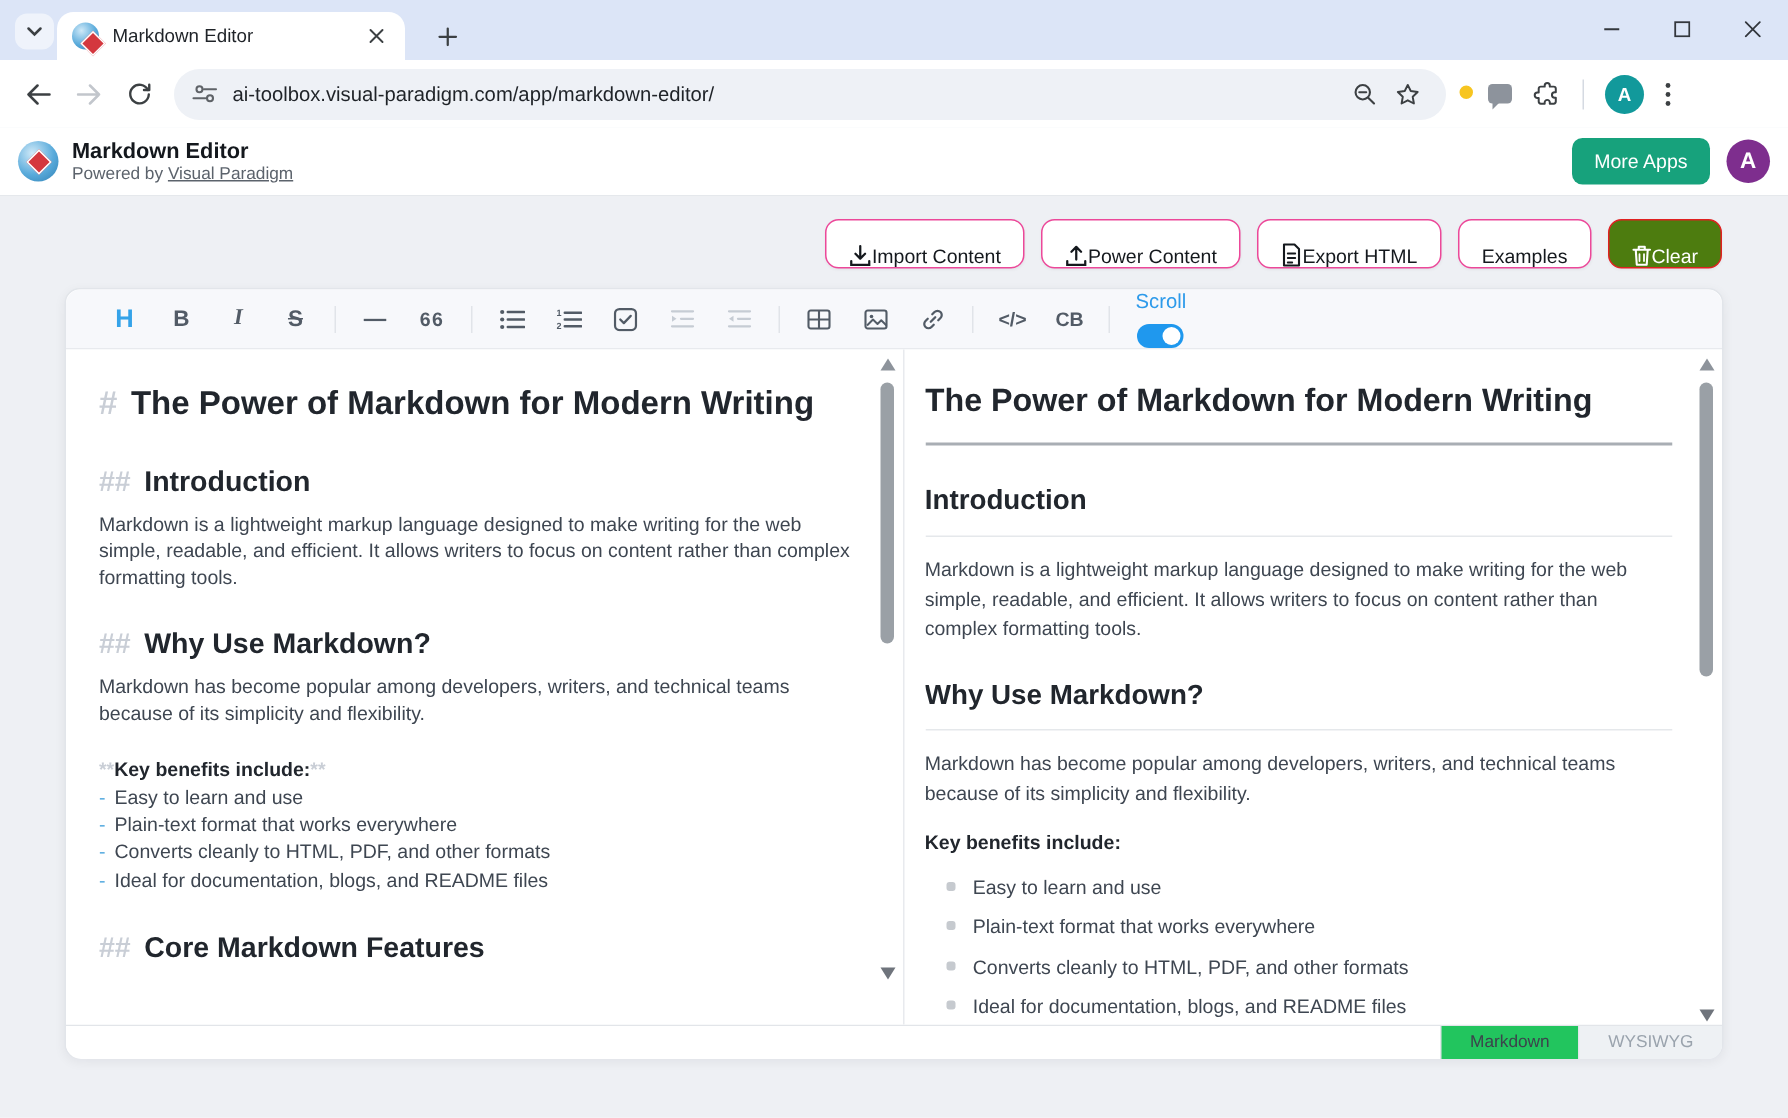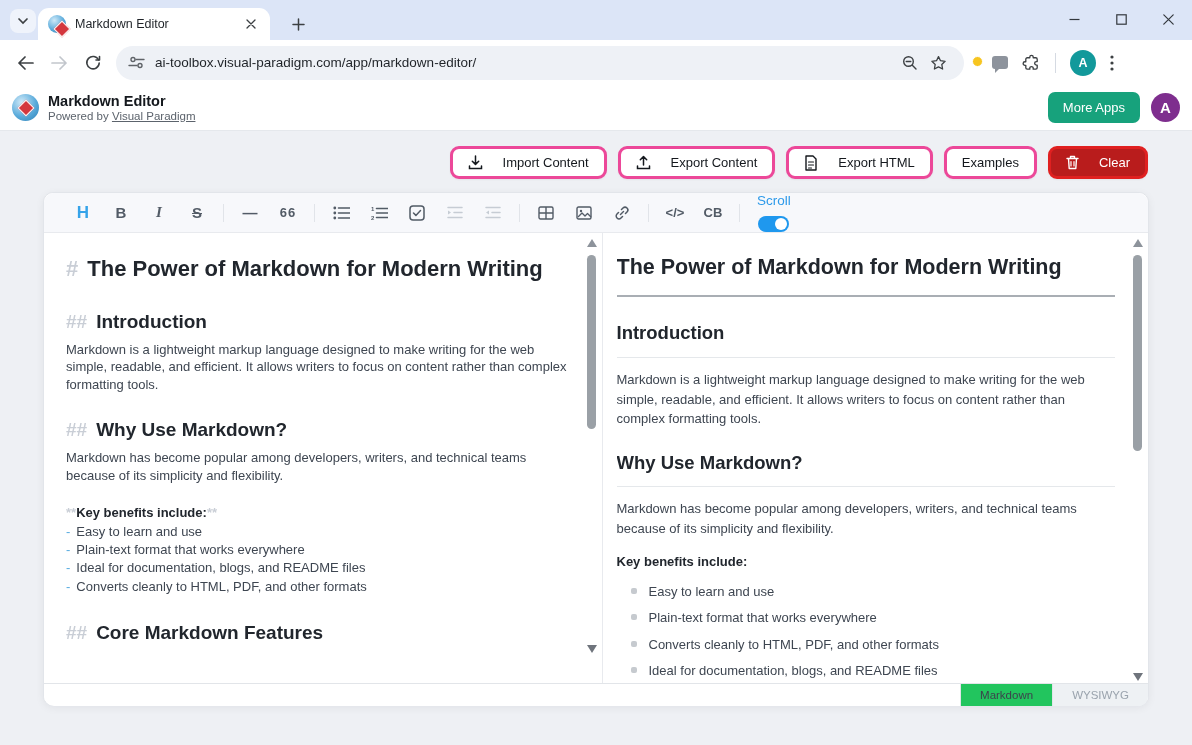--- a/index.html
+++ b/index.html
@@ -53,24 +53,24 @@
   .powered { font-size:11.5px; color:#5c636c; }
   .powered a { color:#5c636c; }
   .hdr-right { margin-left:auto; display:flex; align-items:center; gap:11px; }
   .more-apps { background:#17a27c; color:#fff; border:none; font-size:13px; padding:8px 15px;
     border-radius:7px; cursor:pointer; font-family:inherit; }
   .hdr-avatar { width:29px; height:29px; border-radius:50%; background:#7e2e8e; color:#fff;
     font-weight:bold; font-size:15px; display:flex; align-items:center; justify-content:center; cursor:pointer; }
 
   
   .actions-row { position:absolute; top:146px; right:44px; display:flex; gap:11px; }
-  .act-btn { height:33px; background:#fff; border:3px solid #ec4899; border-radius:9px; padding:0 15px;
-    font-size:13px; color:#14181d; display:flex; align-items:center; gap:20px; cursor:pointer;
+  .act-btn { height:33px; background:#fff; border:1px solid #ec4899; border-radius:9px; padding:0 15px;
+    font-size:13px; color:#14181d; display:flex; align-items:flex-end; gap:0; cursor:pointer;
     font-family:inherit; box-shadow:0 1px 2px rgba(16,24,40,.05); }
-  .act-btn.danger { background:#b91c1c; border-color:#e02020; color:#fff; }
+  .act-btn.danger { background:#4d7c0f; border-color:#e02020; color:#fff; }
 
   
   .card { position:absolute; left:43px; top:192px; width:1106px; height:514px; background:#fff;
     border:1px solid #e2e5ea; border-radius:10px; box-shadow:0 2px 8px rgba(16,24,40,.06); }
   .md-toolbar { height:40px; background:#f7f8fb; border-bottom:1px solid #e8eaee;
     border-radius:10px 10px 0 0; display:flex; align-items:center; padding:0 20px; }
   .ti { width:26px; height:26px; margin:0 6px; display:flex; align-items:center; justify-content:center;
     font-size:15px; font-weight:bold; color:#525b66; cursor:pointer; border-radius:5px; }
   .ti.blue { color:#35a3e9; font-size:17px; }
   .ti.dis { color:#c6ccd4; cursor:default; }
@@ -264,21 +264,21 @@
     </span>
     <span>Import Content</span>
   </button>
   <button class="act-btn">
     <span>
       <svg width="15" height="15" viewBox="0 0 15 15">
           <path d="M7.5 10V2M4.3 4.8L7.5 1.6l3.2 3.2" stroke="#14181d" stroke-width="1.5" fill="none" stroke-linecap="round" stroke-linejoin="round"></path>
           <path d="M1.5 11v2.5h12V11" stroke="#14181d" stroke-width="1.5" fill="none" stroke-linecap="round"></path>
         </svg>
     </span>
-    <span>Export Content</span>
+    <span>Power Content</span>
   </button>
   <button class="act-btn">
     <span>
       <svg width="14" height="16" viewBox="0 0 14 16">
           <path d="M2 1h7l3 3v11H2z" stroke="#14181d" stroke-width="1.4" fill="none" stroke-linejoin="round"></path>
           <path d="M4.5 7h5M4.5 10h5M4.5 13h3" stroke="#14181d" stroke-width="1.2" stroke-linecap="round"></path>
         </svg>
     </span>
     <span>Export HTML</span>
   </button>
@@ -376,22 +376,22 @@
     <div class="pane editor-pane">
       <div class="ed-content">
         <div class="ed-h1"><span class="mk">#</span><span>The Power of Markdown for Modern Writing</span></div>
         <div class="ed-h2"><span class="mk">##</span><span>Introduction</span></div>
         <div class="ed-p">Markdown is a lightweight markup language designed to make writing for the web simple, readable, and efficient. It allows writers to focus on content rather than complex formatting tools.</div>
         <div class="ed-h2"><span class="mk">##</span><span>Why Use Markdown?</span></div>
         <div class="ed-p">Markdown has become popular among developers, writers, and technical teams because of its simplicity and flexibility.</div>
         <div class="ed-boldline"><span class="mk2">**</span><span>Key benefits include:</span><span class="mk2">**</span></div>
         <div class="ed-li"><span class="dash">-</span><span>Easy to learn and use</span></div>
         <div class="ed-li"><span class="dash">-</span><span>Plain-text format that works everywhere</span></div>
+        <div class="ed-li"><span class="dash">-</span><span>Converts cleanly to HTML, PDF, and other formats</span></div>
         <div class="ed-li"><span class="dash">-</span><span>Ideal for documentation, blogs, and README files</span></div>
-        <div class="ed-li"><span class="dash">-</span><span>Converts cleanly to HTML, PDF, and other formats</span></div>
         <div class="ed-h2" style=""><span class="mk">##</span><span>Core Markdown Features</span></div>
       </div>
       <div class="vscroll" style="top:6px; height:414px;">
         <span class="arr-up"></span>
         <span class="thumb" style="top:16px; height:174px;"></span>
         <span class="arr-dn"></span>
       </div>
     </div>
 
     <div class="pane preview-pane">

